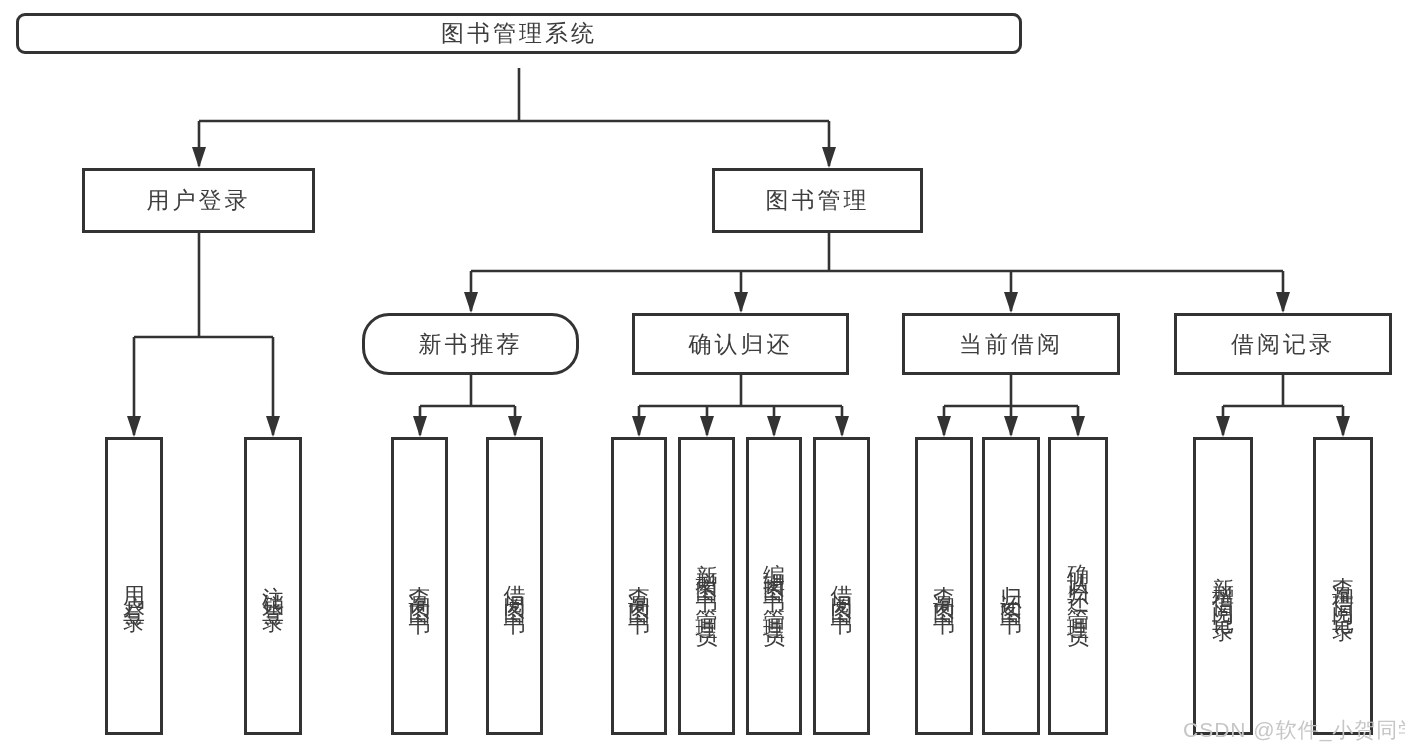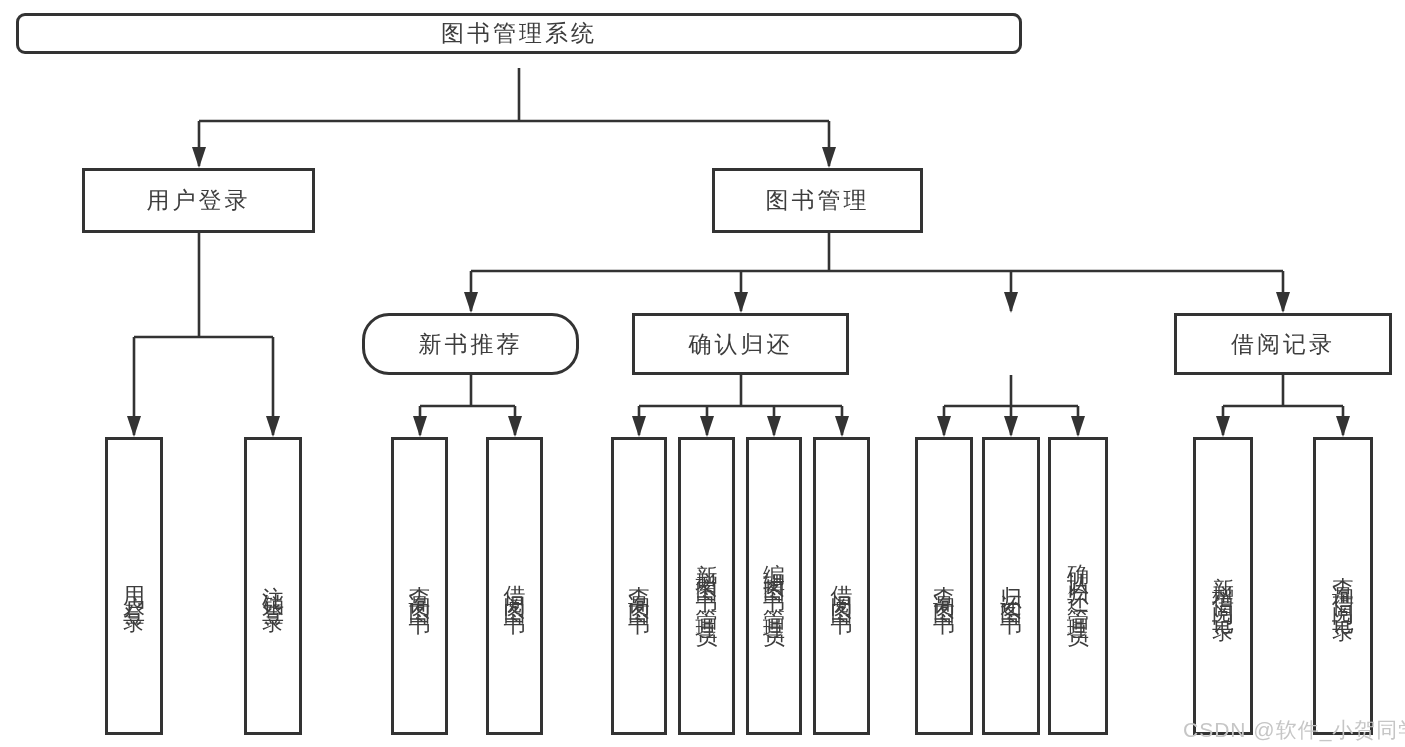--- a/index.html
+++ b/index.html
@@ -111,20 +111,23 @@
   <div class="node h n-book-mgmt">
     <span class="label">图书管理</span>
   </div>
 
   <div class="node h n-nbr">
     <span class="label">新书推荐</span>
   </div>
   <div class="node h n-bb">
     <span class="label">确认归还</span>
   </div>
+  <div class="node h n-cb">
+    <span class="label">当前借阅</span>
+  </div>
   <div class="node h n-br">
     <span class="label">借阅记录</span>
   </div>
 
   <div class="node leaf l1">
     <span class="label">用户登录</span>
   </div>
   <div class="node leaf l2">
     <span class="label">注销登录</span>
   </div>

